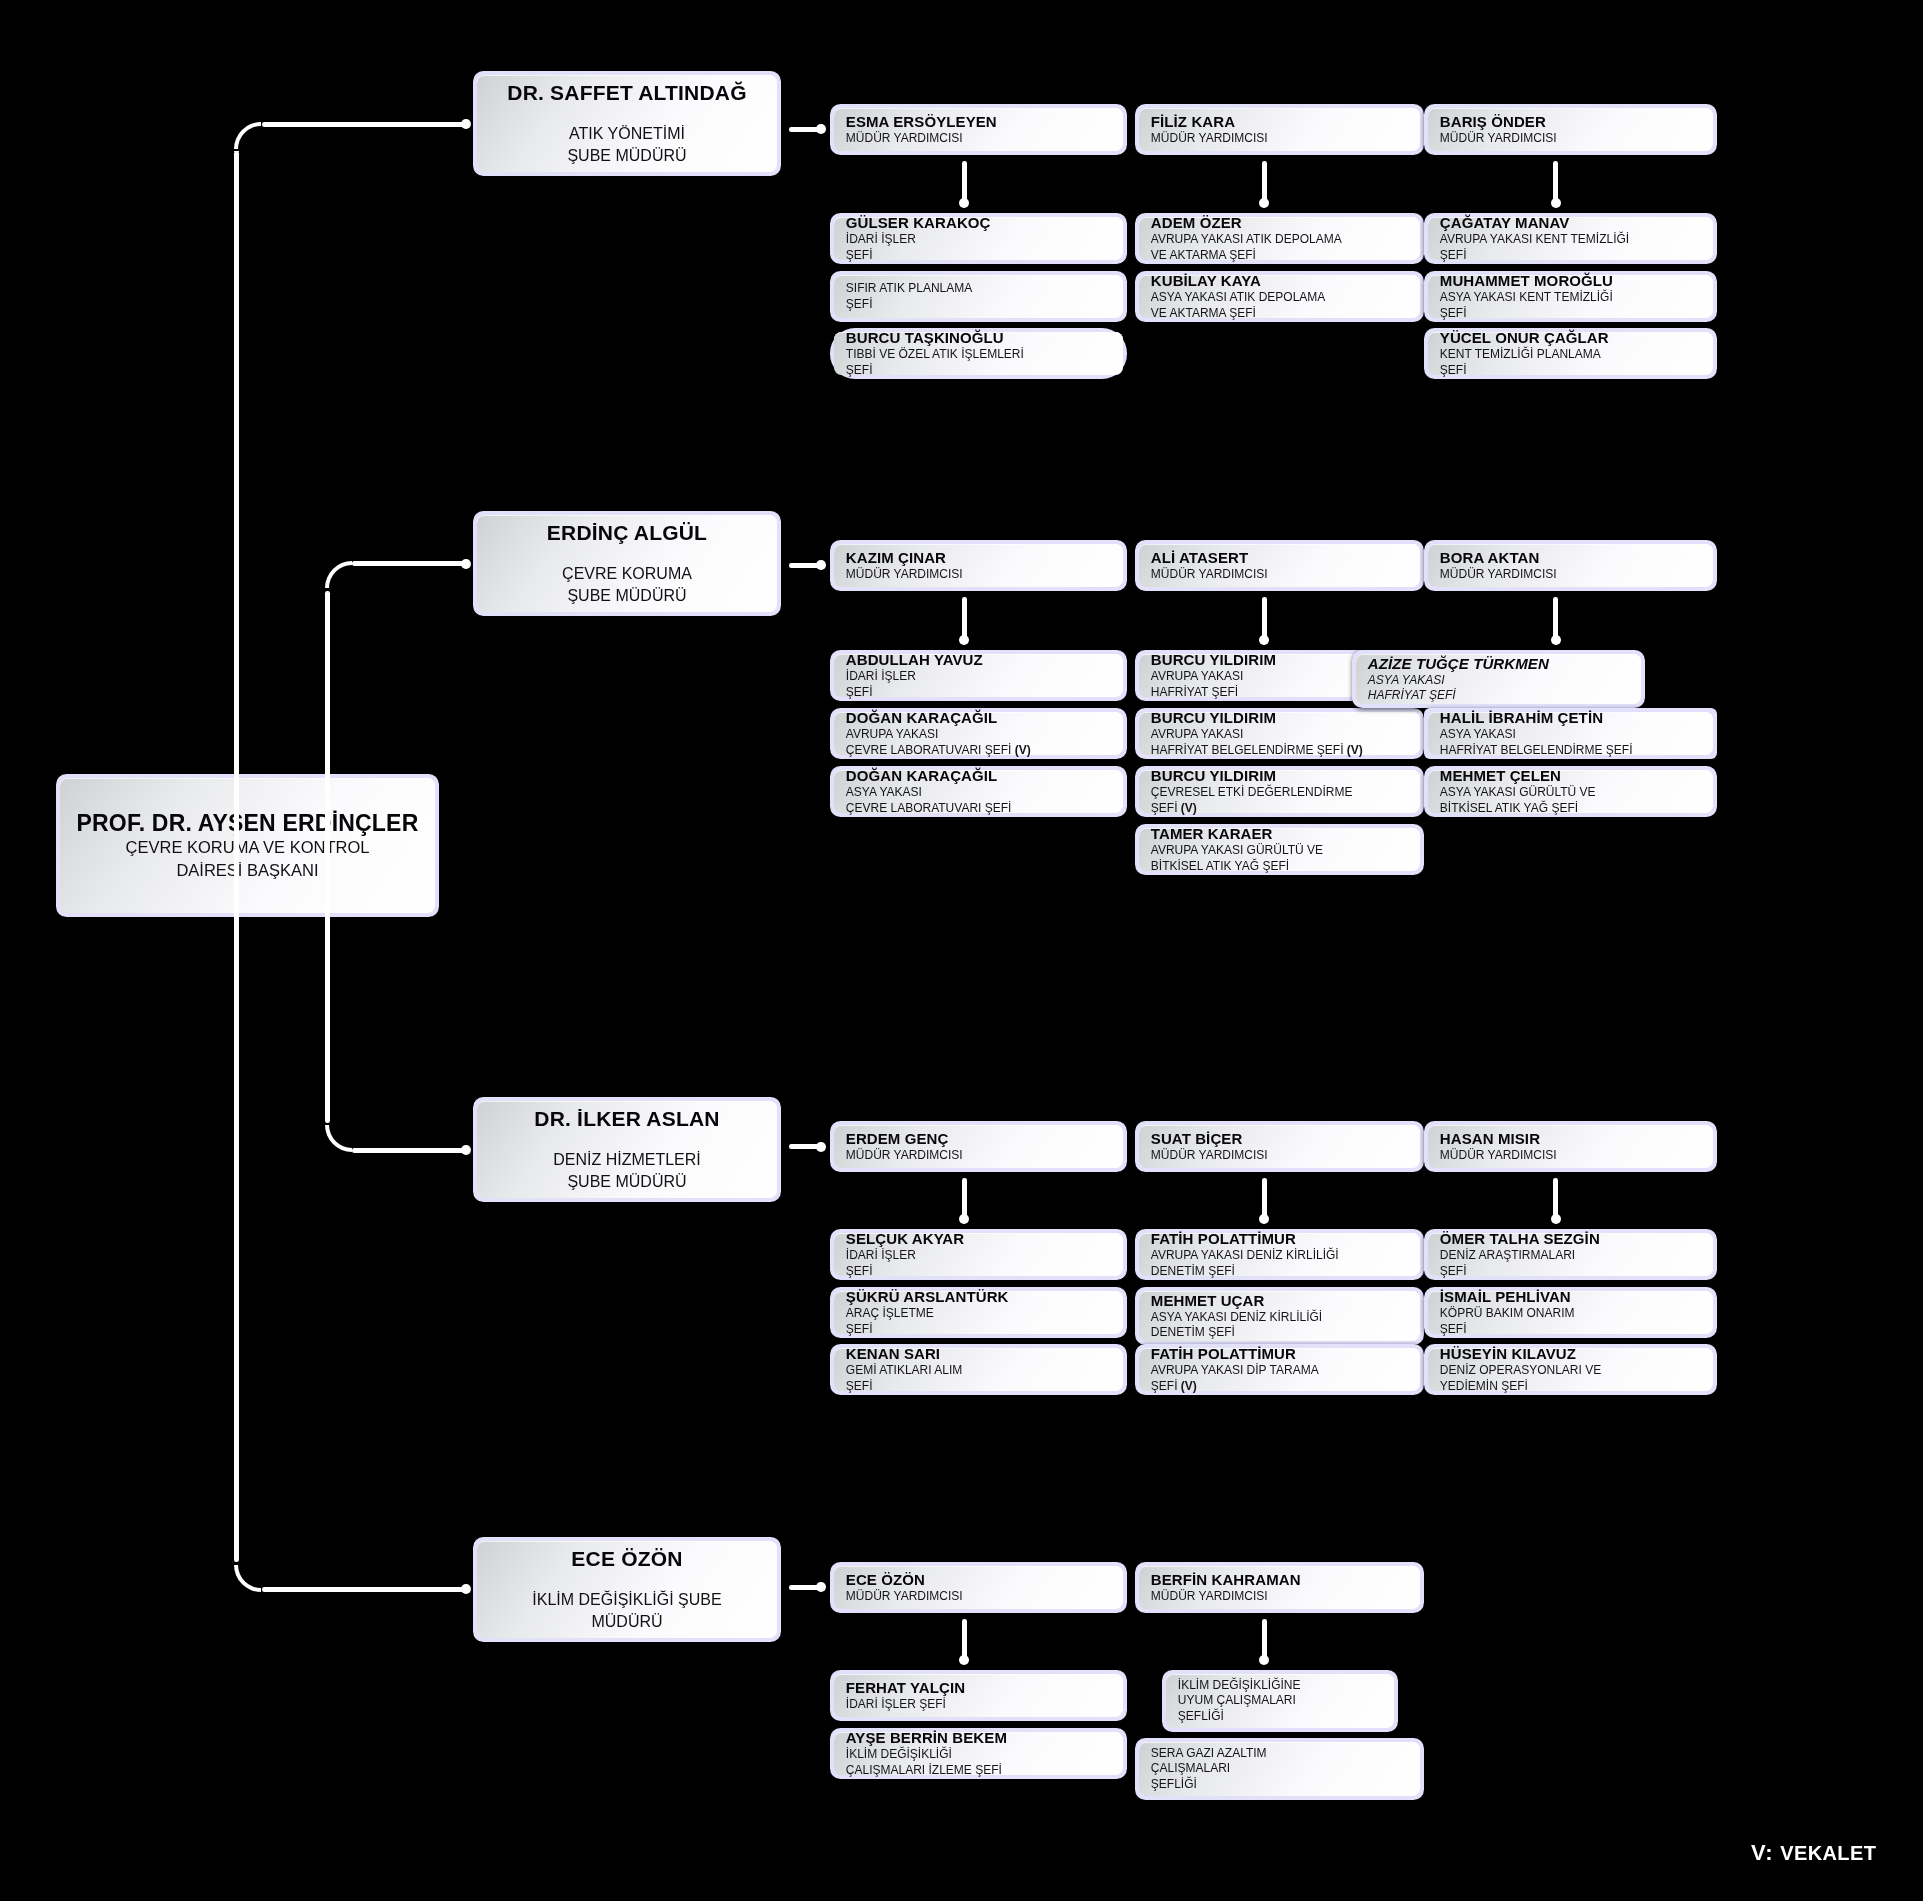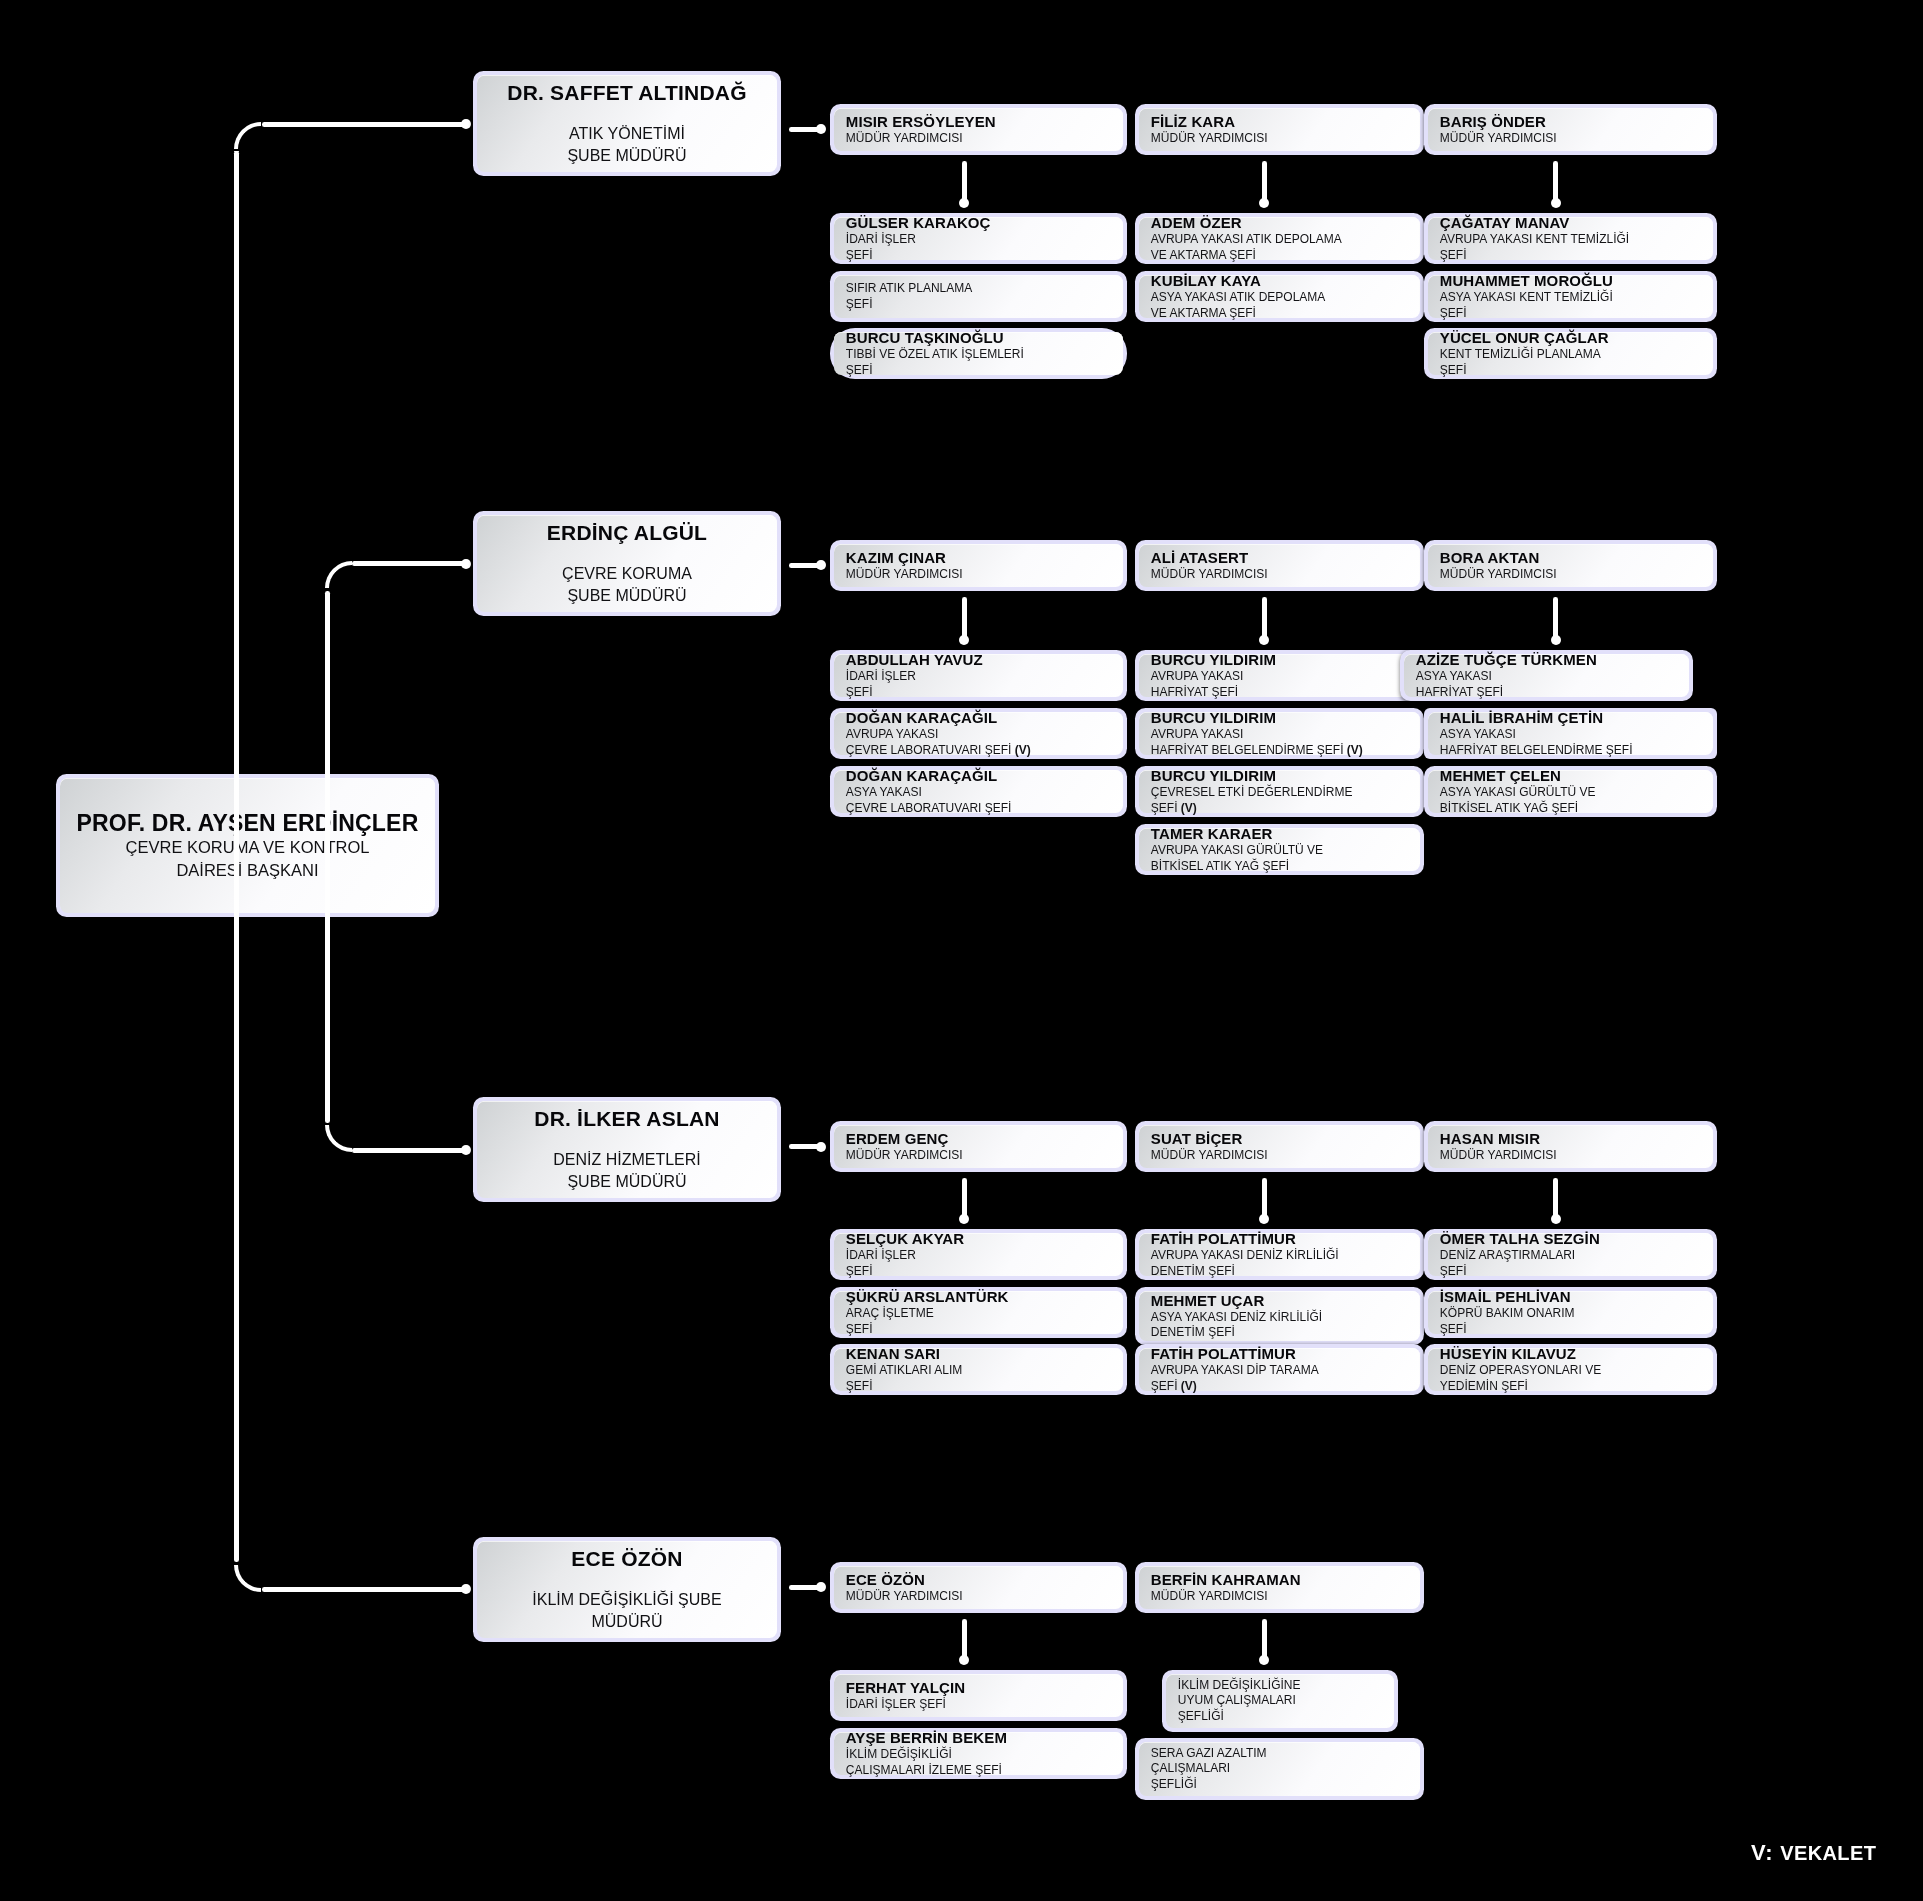--- a/index.html
+++ b/index.html
@@ -147,21 +147,21 @@
       <div class="inner">
         <div class="name">DR. SAFFET ALTINDAĞ</div>
         <div class="rule"></div>
         <div class="title">ATIK YÖNETİMİ<br>ŞUBE MÜDÜRÜ</div>
       </div>
     </div>
     <div class="hline" style="left: 789px; top: 127px; width: 35px;"></div>
     <div class="dot" style="left: 816px; top: 124px;"></div>
     <div class="card leaf" style="left: 830px; top: 104px; width: 297px; height: 51px;">
       <div class="inner">
-        <div class="name">MISIR ERSÖYLEYEN</div>
+        <div class="name">ESMA ERSÖYLEYEN</div>
         <div class="title">MÜDÜR YARDIMCISI</div>
       </div>
     </div>
     <div class="vline" style="left: 962px; top: 161px; height: 44px;"></div>
     <div class="dot" style="left: 959px; top: 198px;"></div>
     <div class="card leaf" style="left: 830px; top: 213px; width: 297px; height: 51px;">
       <div class="inner">
         <div class="name">GÜLSER KARAKOÇ</div>
         <div class="title">İDARİ İŞLER<br>ŞEFİ</div>
       </div>
@@ -291,21 +291,21 @@
       </div>
     </div>
     <div class="card leaf" style="left: 1424px; top: 540px; width: 293px; height: 51px;">
       <div class="inner">
         <div class="name">BORA AKTAN</div>
         <div class="title">MÜDÜR YARDIMCISI</div>
       </div>
     </div>
     <div class="vline" style="left: 1553px; top: 597px; height: 46px;"></div>
     <div class="dot" style="left: 1551px; top: 635px;"></div>
-    <div class="card leaf" style="left: 1400px; top: 650px; width: 293px; height: 51px;">
+    <div class="card leaf" style="left: 1352px; top: 650px; width: 293px; height: 58px; font-style: italic;">
       <div class="inner">
         <div class="name">AZİZE TUĞÇE TÜRKMEN</div>
         <div class="title">ASYA YAKASI<br>HAFRİYAT ŞEFİ</div>
       </div>
     </div>
     <div class="card leaf" style="left: 1424px; top: 708px; width: 293px; height: 51px; border-radius: 6px;">
       <div class="inner">
         <div class="name">HALİL İBRAHİM ÇETİN</div>
         <div class="title">ASYA YAKASI<br>HAFRİYAT BELGELENDİRME ŞEFİ</div>
       </div>

